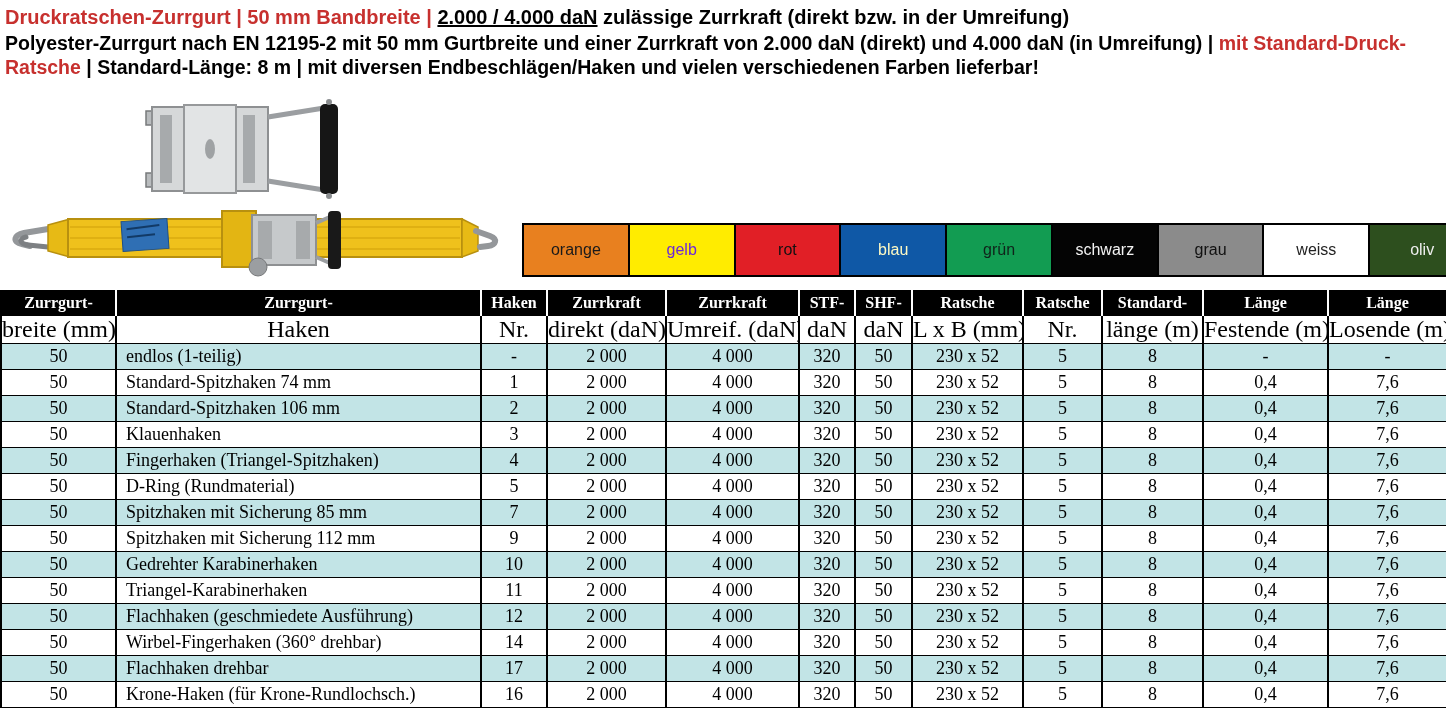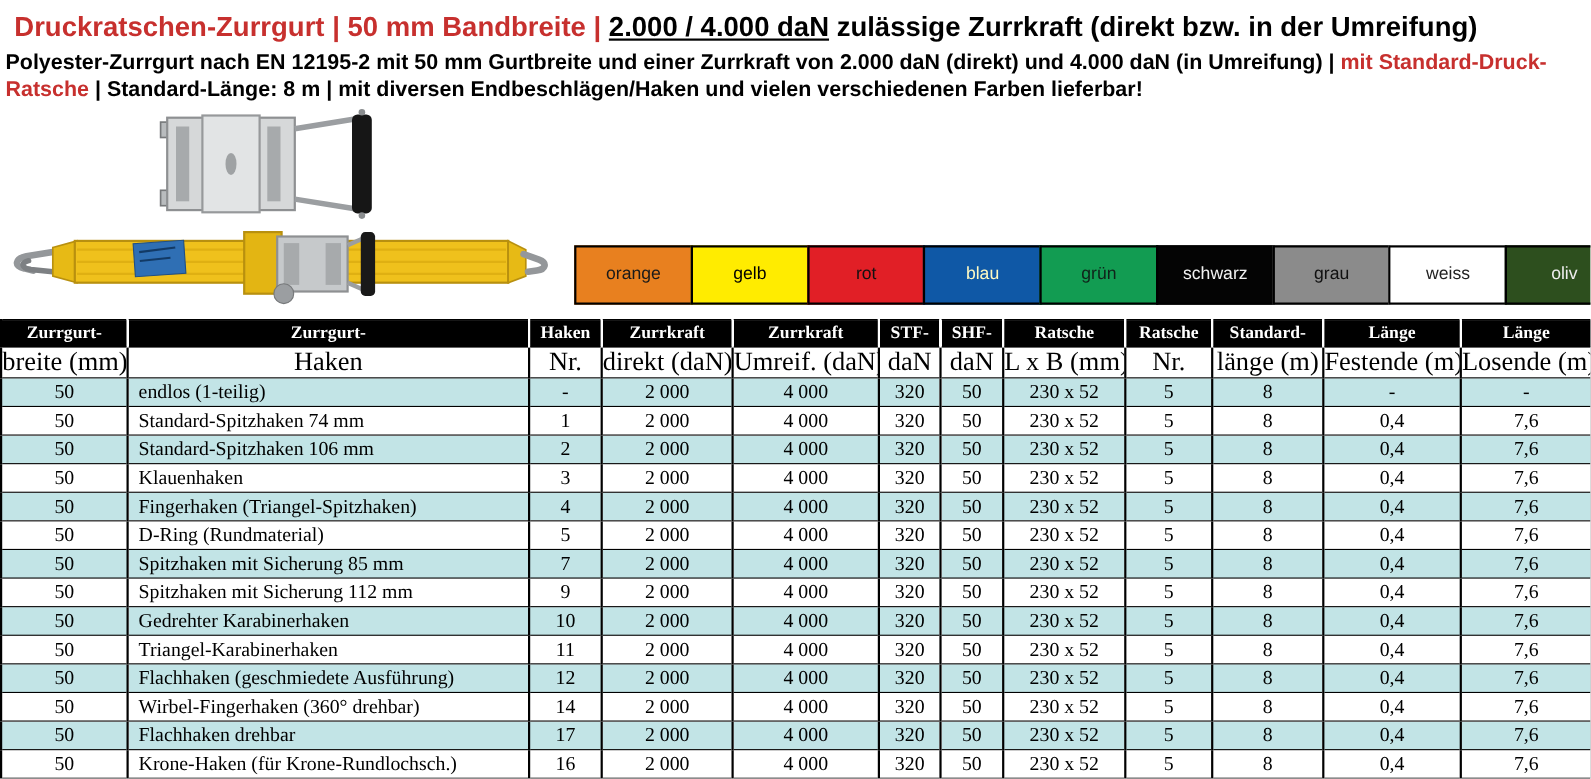--- a/index.html
+++ b/index.html
@@ -1,20 +1,20 @@
 <!DOCTYPE html>
 <html><head>
 <meta charset="utf-8">
 <style>
   html,body{margin:0;padding:0;background:#fff;}
   .page{position:relative;width:1446px;height:708px;background:#fff;overflow:hidden;
         font-family:"Liberation Sans",sans-serif;}
   
   .intro{position:absolute;left:5px;top:5px;width:1440px;}
-  .title{margin:8px;font-size:25px;font-weight:bold;color:#000;line-height:25px;white-space:nowrap;}
+  .title{margin:0;font-size:20px;font-weight:bold;color:#000;line-height:25px;white-space:nowrap;}
   .sub{margin:2px 0 0 0;font-size:19.5px;font-weight:bold;color:#000;line-height:23.5px;}
   .red{color:#C7302E;}
   .u{text-decoration:underline;}
   
   .photo{position:absolute;left:0;top:95px;}
   
   .swatches{position:absolute;left:486px;top:223px;width:954px;height:54px;display:flex;padding-left:36px;}
   .swatch{flex:1;margin-left:-2px;border:2px solid #000;display:flex;align-items:center;
           justify-content:center;font-size:16px;font-family:"Liberation Sans",sans-serif;}
   .swatch:first-child{margin-left:0;}
@@ -76,21 +76,21 @@
       <circle cx="258" cy="172" r="9" fill="#9b9ea1" stroke="#77797b"></circle>
       <path d="M316 128 L332 121 M316 162 L332 169" stroke="#9b9ea1" stroke-width="4" fill="none"></path>
       <rect x="328" y="116" width="13" height="58" rx="4" fill="#191919"></rect>
       <polygon points="462,124 478,132 478,156 462,162" fill="#E7BA15" stroke="#B8900F" stroke-width="1.5"></polygon>
       <path d="M476 136 L490 141 c8 3 6 9 -2 10 l-8 1" stroke="#94979a" stroke-width="6" fill="none" stroke-linecap="round"></path>
     </g>
   </svg>
 
   <div class="swatches" id="swatches">
       <div class="swatch" style="background: rgb(232, 128, 31); color: rgb(26, 26, 26);">orange</div>
-      <div class="swatch" style="background: rgb(255, 236, 0); color: #000000;">gelb</div>
+      <div class="swatch" style="background: rgb(255, 236, 0); color: #6d28d9;">gelb</div>
       <div class="swatch" style="background: rgb(225, 31, 38); color: rgb(17, 17, 17);">rot</div>
       <div class="swatch" style="background: rgb(15, 88, 166); color: #fef9c3;">blau</div>
       <div class="swatch" style="background: rgb(18, 156, 82); color: rgb(16, 35, 26);">grün</div>
       <div class="swatch" style="background: rgb(4, 4, 4); color: rgb(242, 242, 242);">schwarz</div>
       <div class="swatch" style="background: rgb(139, 139, 139); color: rgb(17, 17, 17);">grau</div>
       <div class="swatch" style="background: rgb(255, 255, 255); color: rgb(34, 34, 34);">weiss</div>
       <div class="swatch" style="background: rgb(45, 79, 30); color: rgb(238, 238, 238);">oliv</div>
     </div>
 
   <table class="spec">

